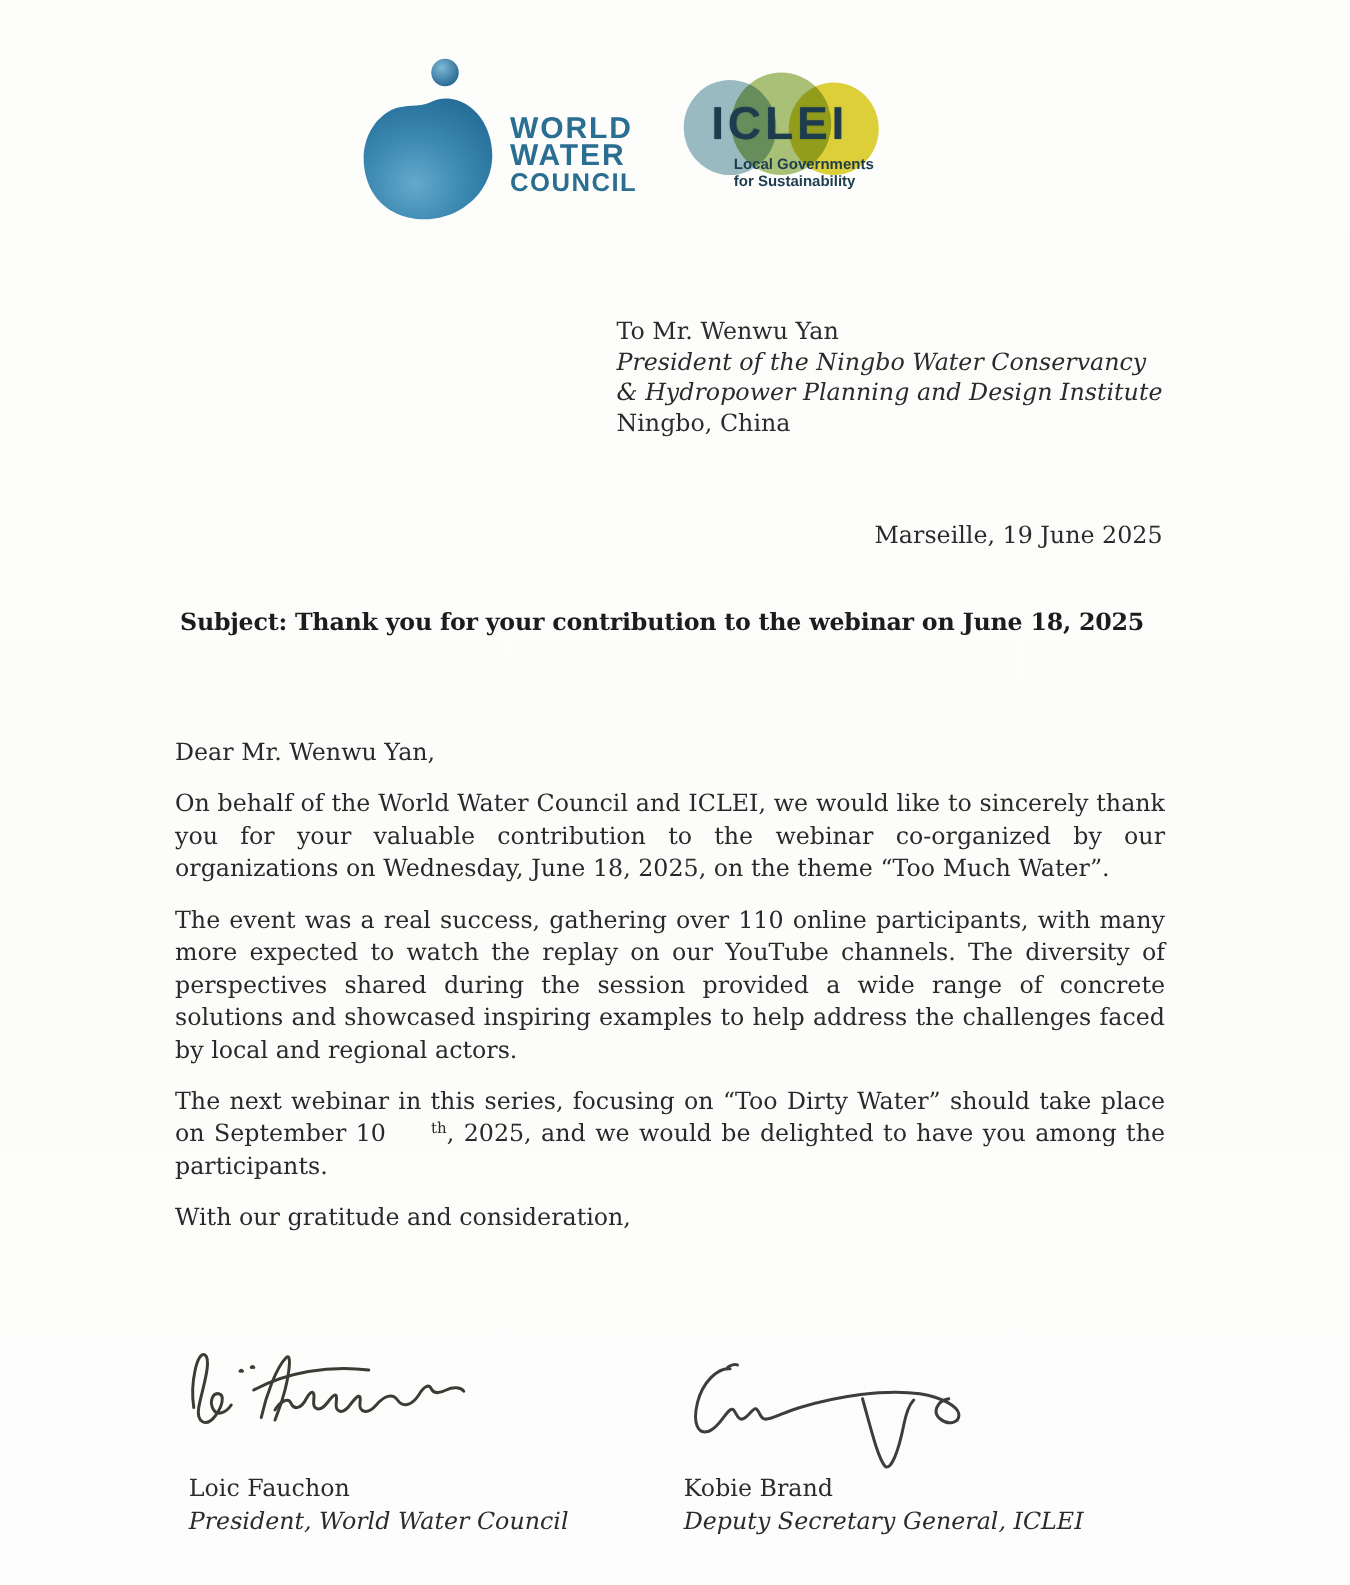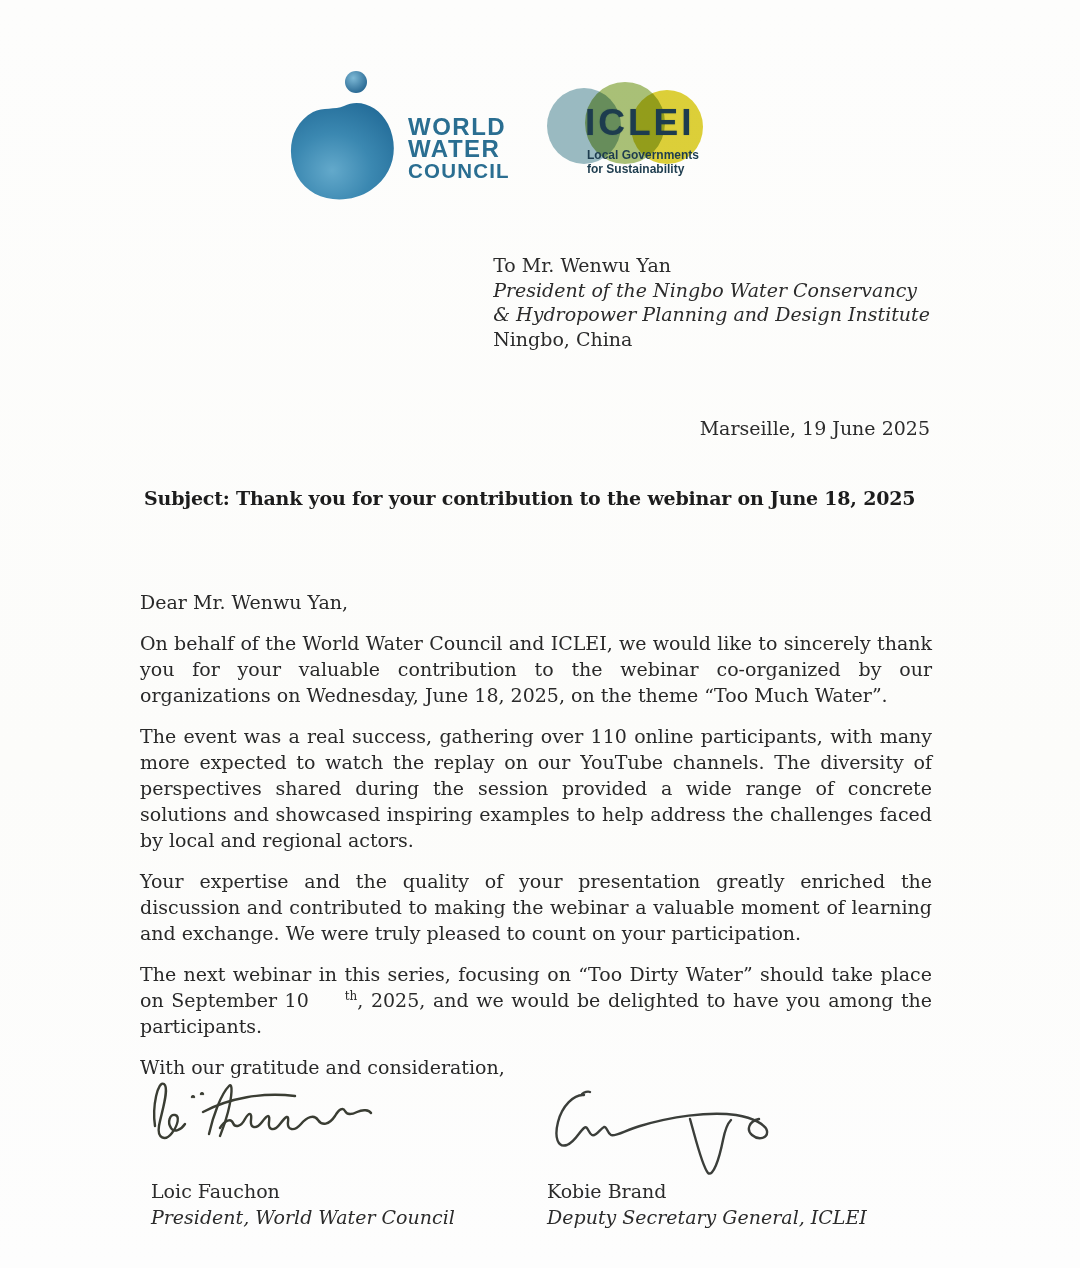--- a/index.html
+++ b/index.html
@@ -10,39 +10,39 @@
     color:#262626;
     overflow:hidden;
   }
   .page {
     position:relative;
     width:1080px; height:1268px;
     background:linear-gradient(180deg,#fdfdfc 0%, #fcfcfa 60%, #fdfdfd 100%);
   }
 
   
-  .letterhead { position:absolute; left:0; top:0; width:1080px; height:200px;margin-top:24px; }
+  .letterhead { position:absolute; left:0; top:0; width:1080px; height:200px; }
 
   .wwc-logo { position:absolute; left:287px; top:42px; width:225px; height:140px; }
   .wwc-art { position:absolute; left:0; top:0; }
   .wwc-text {
     position:absolute; left:121px; top:50px;
     font-family:"Liberation Sans", sans-serif;
     color:#2a6e91; font-weight:600; letter-spacing:1.5px; line-height:22px;
   }
   .wwc-text .l1, .wwc-text .l2 { font-size:24px; }
   .wwc-text .l3 { font-size:20.5px; letter-spacing:1.2px; }
 
   .iclei-logo { position:absolute; left:545px; top:54px; width:160px; height:120px; }
   .iclei-circle { position:absolute; border-radius:50%; mix-blend-mode:multiply; }
   .iclei-c1 { left:2px;  top:10px; width:74px; height:76px; background:#93b7bf; opacity:.92; }
   .iclei-c2 { left:40px; top:4px;  width:80px; height:82px; background:#a4bd6c; opacity:.92; }
   .iclei-c3 { left:86px; top:12px; width:72px; height:74px; background:#ddcf2e; opacity:.95; }
   .iclei-wordmark {
-    position:absolute; left:40px; top:24px;
+    position:absolute; left:24px; top:24px;
     font-family:"Liberation Sans", sans-serif;
     font-weight:800; font-size:37px; letter-spacing:3px;
     color:#1d3c4e; text-shadow:0 0 1px rgba(29,60,78,.5);text-align:right;
   }
   .iclei-tagline {
     position:absolute; left:42px; top:70px;
     font-family:"Liberation Sans", sans-serif;
     font-weight:700; font-size:12px; line-height:14px; color:#1d3c4e;
   }
 
@@ -140,21 +140,20 @@
   </div>
 
   <div class="dateline">Marseille, 19 June 2025</div>
 
   <div class="subject">Subject: Thank you for your contribution to the webinar on June 18, 2025</div>
 
   <div class="body-block">
     <p class="nojust">Dear Mr. Wenwu Yan,</p>
     <p>On behalf of the World Water Council and ICLEI, we would like to sincerely thank you for your valuable contribution to the webinar co-organized by our organizations on Wednesday, June 18, 2025, on the theme “Too Much Water”.</p>
     <p>The event was a real success, gathering over 110 online participants, with many more expected to watch the replay on our YouTube channels. The diversity of perspectives shared during the session provided a wide range of concrete solutions and showcased inspiring examples to help address the challenges faced by local and regional actors.</p>
-    <p>Your expertise and the quality of your presentation greatly enriched the discussion and contributed to making the webinar a valuable moment of learning and exchange. We were truly pleased to count on your participation.</p>
     <p><span>The next webinar in this series, focusing on “Too Dirty Water” should take place on September 10</span><sup class="ord">th</sup><span>, 2025, and we would be delighted to have you among the participants.</span></p>
     <p class="nojust">With our gratitude and consideration,</p>
   </div>
 
   <svg class="sig-art sig-left-art" width="235" height="100" viewBox="0 0 235 100" fill="none">
     <g stroke="#3a3d33" stroke-width="2.4" stroke-linecap="round" fill="none">
       <path d="M10 58 C 7 38, 13 12, 19 16 C 25 20, 16 46, 14 58 C 12 70, 20 74, 27 65 C 33 57, 35 48, 30 47 C 25 46, 22 54, 26 60 C 29 65, 36 62, 40 56"></path>
       <path d="M47 29 C 47.5 28, 48.5 28, 49 29"></path>
       <path d="M56 26 C 56.5 25, 57.5 25, 58 26"></path>
       <path d="M64 66 C 68 48, 76 26, 84 18 C 88 14, 87 28, 83 44 C 80 56, 77 63, 75 68"></path>

